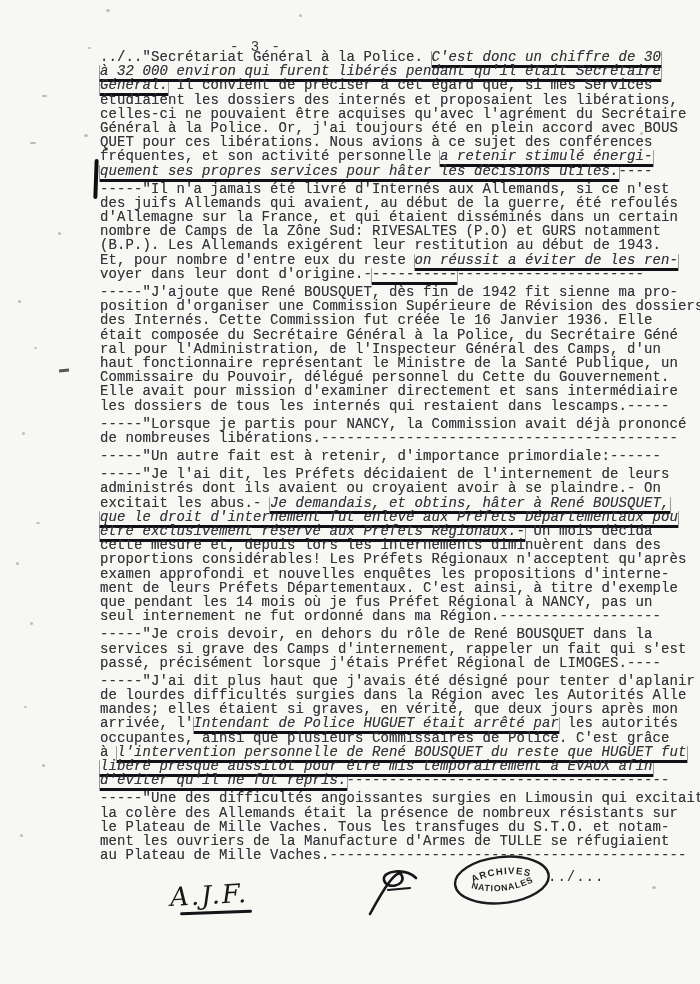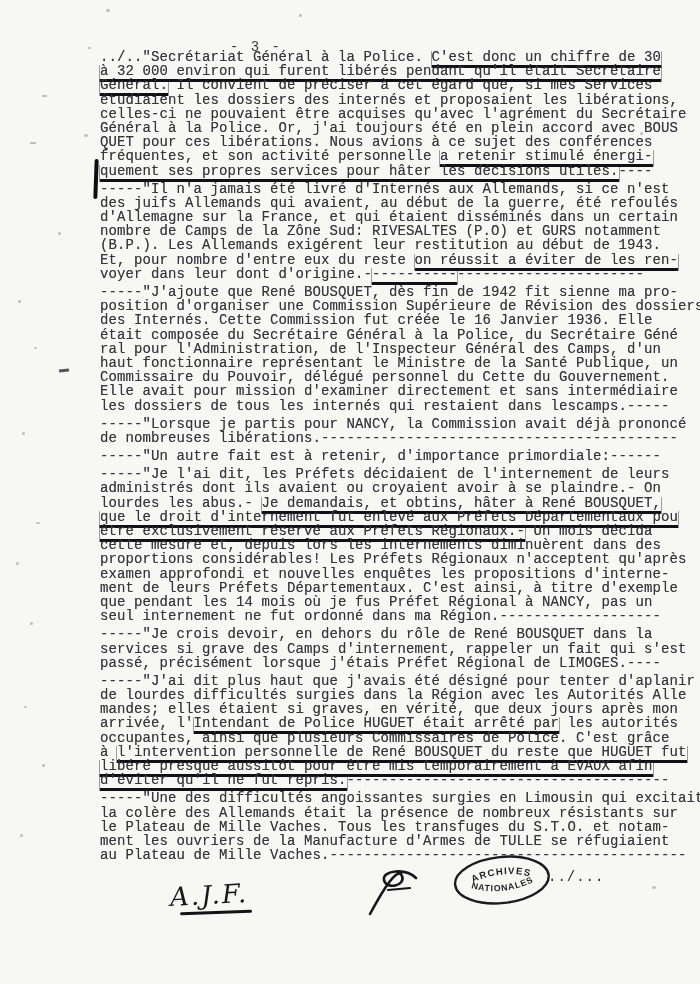--- a/index.html
+++ b/index.html
@@ -14,21 +14,21 @@
     position:absolute; left:230px; top:39px;
     font-size:14px; letter-spacing:2px; color:#3a3a41;
   }
   .body-text {
     position:absolute; left:100px; top:50px; width:620px;
     font-size:14px; line-height:14.2px; letter-spacing:0.1px;
     text-shadow:0 0 0.5px rgba(50,50,60,0.55);
   }
   .para { margin:0 0 4px 0; }
   .line { white-space:nowrap; height:14.2px; }
-  .u { box-shadow:0 2.6px 0 0.4px #101016; }
+  .u { box-shadow:0 2.6px 0 0.4px #101016;font-style:italic; }
   
   .pen-vertical {
     position:absolute; left:94px; top:159px; width:4px; height:40px;
     background:#0e0e12; border-radius:2px; transform:rotate(2deg);
   }
   .stray-dash {
     position:absolute; left:59px; top:369px; width:10px; height:2.5px;
     background:#55555c; transform:rotate(-6deg);
   }
   .speck { position:absolute; background:#8d8d95; border-radius:50%; opacity:.55; }
@@ -96,21 +96,21 @@
       <div class="para">
         <div class="line"><span>-----"Lorsque je partis pour NANCY, la Commission avait déjà prononcé</span></div>
         <div class="line"><span>de nombreuses libérations.------------------------------------------</span></div>
       </div>
       <div class="para">
         <div class="line"><span>-----"Un autre fait est à retenir, d'importance primordiale:------</span></div>
       </div>
       <div class="para">
         <div class="line"><span>-----"Je l'ai dit, les Préfets décidaient de l'internement de leurs</span></div>
         <div class="line"><span>administrés dont ils avaient ou croyaient avoir à se plaindre.- On</span></div>
-        <div class="line"><span>lourdes les abus.- </span><span class="u">Je demandais, et obtins, hâter à René BOUSQUET,</span></div>
+        <div class="line"><span>excitait les abus.- </span><span class="u">Je demandais, et obtins, hâter à René BOUSQUET,</span></div>
         <div class="line"><span class="u">que le droit d'internement fut enlevé aux Préfets Départementaux pou</span></div>
         <div class="line"><span class="u">être exclusivement réservé aux Préfets Régionaux.-</span><span> Un mois décida</span></div>
         <div class="line"><span>cette mesure et, depuis lors les internements diminuèrent dans des</span></div>
         <div class="line"><span>proportions considérables! Les Préfets Régionaux n'acceptent qu'après</span></div>
         <div class="line"><span>examen approfondi et nouvelles enquêtes les propositions d'interne-</span></div>
         <div class="line"><span>ment de leurs Préfets Départementaux. C'est ainsi, à titre d'exemple</span></div>
         <div class="line"><span>que pendant les 14 mois où je fus Préfet Régional à NANCY, pas un</span></div>
         <div class="line"><span>seul internement ne fut ordonné dans ma Région.-------------------</span></div>
       </div>
       <div class="para">

